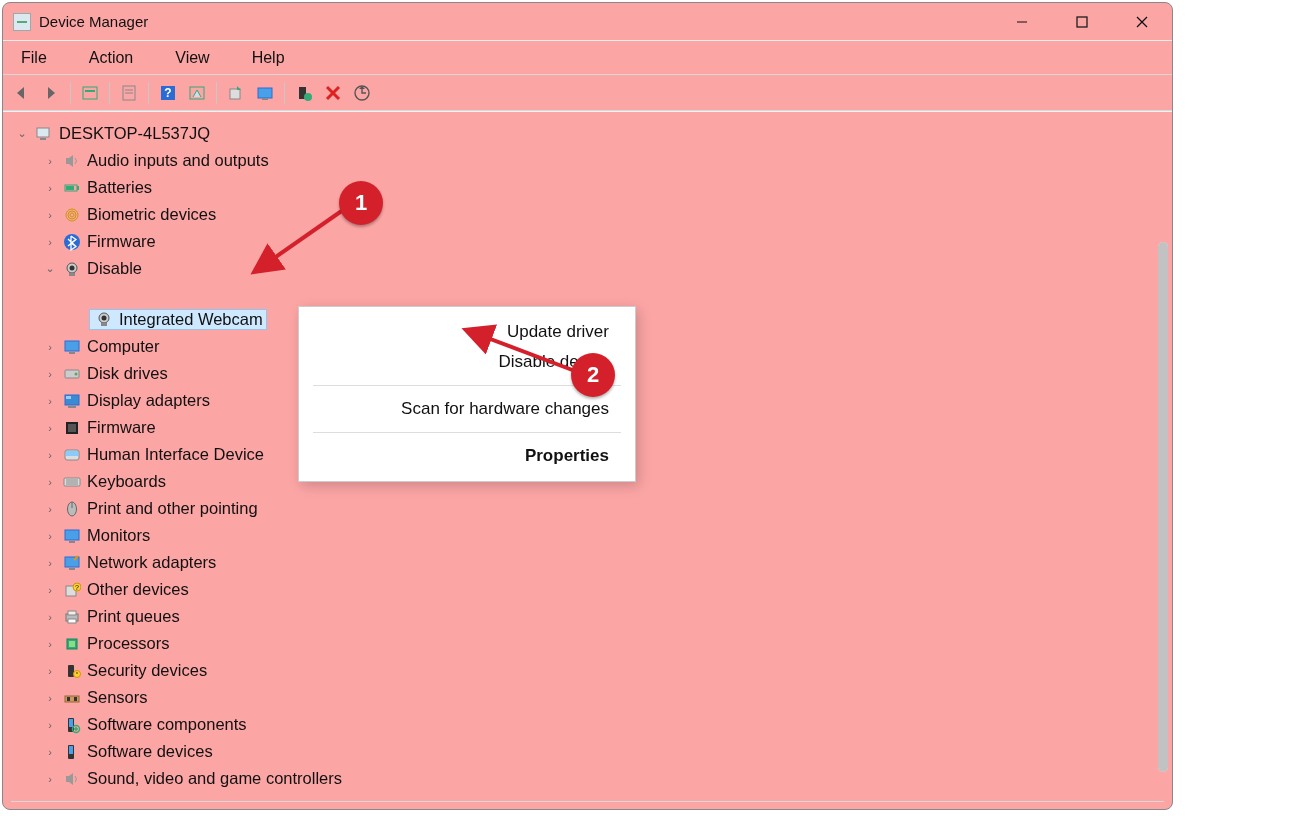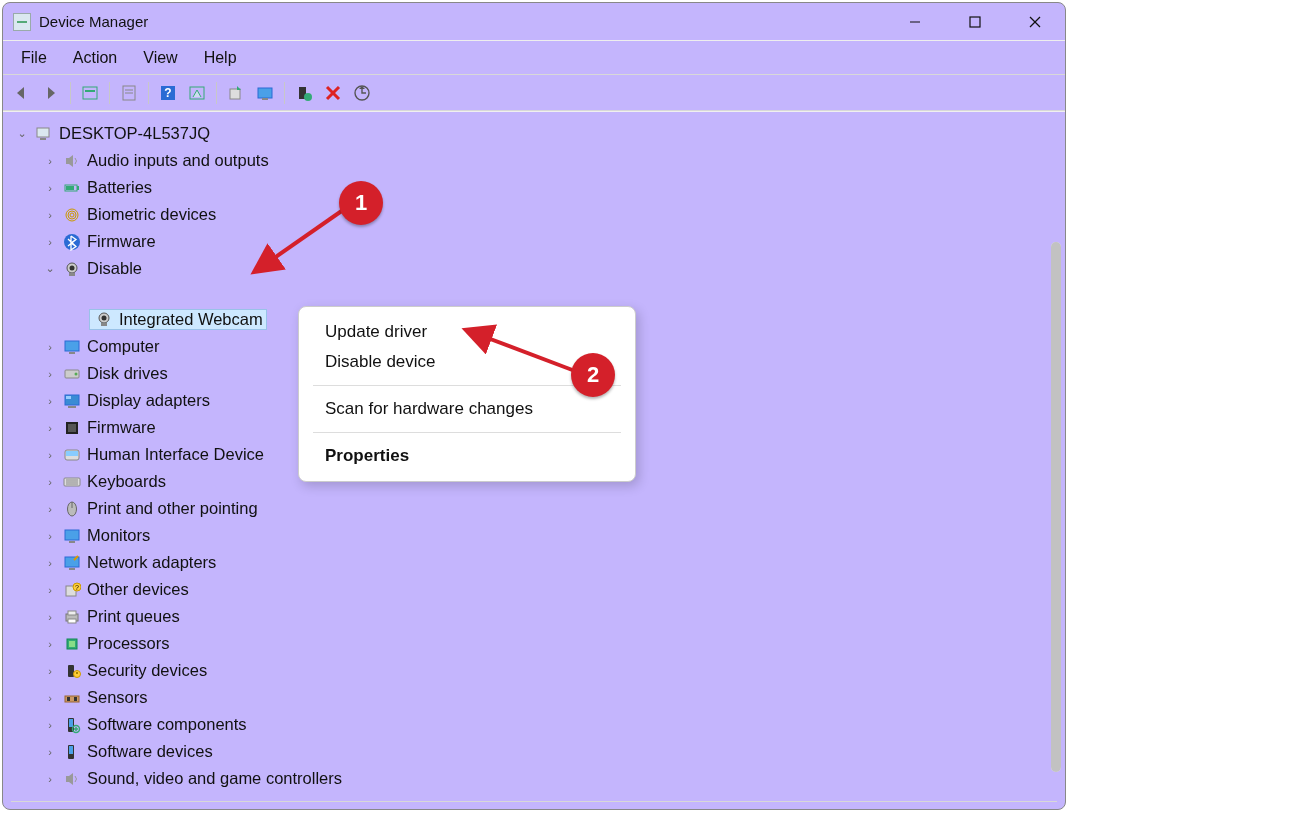--- a/index.html
+++ b/index.html
@@ -1,33 +1,33 @@
 <!DOCTYPE html>
 <html><head>
 <meta charset="utf-8">
 <style>
 * { margin: 0; padding: 0; box-sizing: border-box; font-family: "Segoe UI", Tahoma, sans-serif; }
 body { background: #fff; width: 1302px; height: 816px; overflow: hidden; position: relative; }
 
 .window {
-  width: 1064px; height: 808px; margin: 2px; border: 1px solid #888; border-radius: 8px;
-  background: #c4b5fd; display: flex; flex-direction: column; overflow: hidden; position: relative;
+  width: 1171px; height: 808px; margin: 2px; border: 1px solid #888; border-radius: 8px;
+  background: #fca5a5; display: flex; flex-direction: column; overflow: hidden; position: relative;
 }
 
 
 .titlebar { height: 38px; display: flex; align-items: center; padding-left: 10px; border-bottom: 1px solid #eee; }
 .titlebar .app-icon { width: 18px; height: 18px; margin-right: 8px; background: #dbe8f0; border: 1px solid #9aa; position: relative; }
 .titlebar .app-icon::after { content:""; position:absolute; left:3px; top:7px; width:10px; height:2px; background:#5a7; }
 .titlebar .title { font-size: 15px; color: #111; }
 .win-controls { margin-left: auto; display: flex; }
 .win-btn { width: 60px; height: 38px; display:flex; align-items:center; justify-content:center; font-size:14px; }
 .win-btn svg { stroke:#111; stroke-width:1.2; fill:none; }
 
 
-.menubar { height: 34px; display:flex; align-items:center; padding-left: 6px; border-bottom:1px solid #d8d8d8; gap:2px; }
+.menubar { height: 34px; display:flex; align-items:center; padding-left: 6px; border-bottom:1px solid #d8d8d8; gap:18px; }
 .menu-item { padding: 4px 12px; font-size:16px; color:#111; }
 
 
 .toolbar { height: 36px; display:flex; align-items:center; padding: 0 6px; border-bottom:1px solid #d8d8d8; gap:3px; }
 .tb-btn { width:26px; height:26px; display:flex; align-items:center; justify-content:center; border:1px solid transparent; }
 .tb-sep { width:1px; height:22px; background:#c8c8c8; margin:0 3px; }
 .tb-btn svg { width:18px; height:18px; }
 
 
 .content { flex:1 1 auto; display:flex; position:relative; overflow:hidden; border-top:1px solid #f0f0f0;}
@@ -42,23 +42,23 @@
 .indent1 { padding-left: 30px; }
 .indent2 { padding-left: 58px; margin-top: 24px; }
 
 
 .scroll-track { position:absolute; right:4px; top:130px; width:10px; height:530px; background:#e8e8e8; border-radius:5px; }
 .scroll-thumb { width:10px; height:530px; background:#c2c2c2; border-radius:5px; }
 
 
 .context-menu {
   position:absolute; left:295px; top:303px; width:338px;
-  background:#fff; border:1px solid #ccc; border-radius:8px;
+  background:#fff; border:1px solid #ccc; border-radius:0;
   box-shadow: 3px 4px 12px rgba(0,0,0,.18);
-  padding: 10px 0; z-index:50;
+  padding: 10px 0; z-index:50;text-align:right;
 }
 .ctx-item { padding: 5px 26px; font-size:17px; color:#111; }
 .ctx-item.bold { font-weight:700; }
 .ctx-sep { height:1px; background:#ddd; margin:8px 14px; }
 
 
 .badge { position:absolute; width:44px; height:44px; border-radius:50%; background:#d4202a;
   color:#fff; font-weight:700; font-size:22px; display:flex; align-items:center; justify-content:center;
   box-shadow:0 2px 3px rgba(0,0,0,.3); z-index:60;}
 .arrow-svg { position:absolute; z-index:55; pointer-events:none; }

